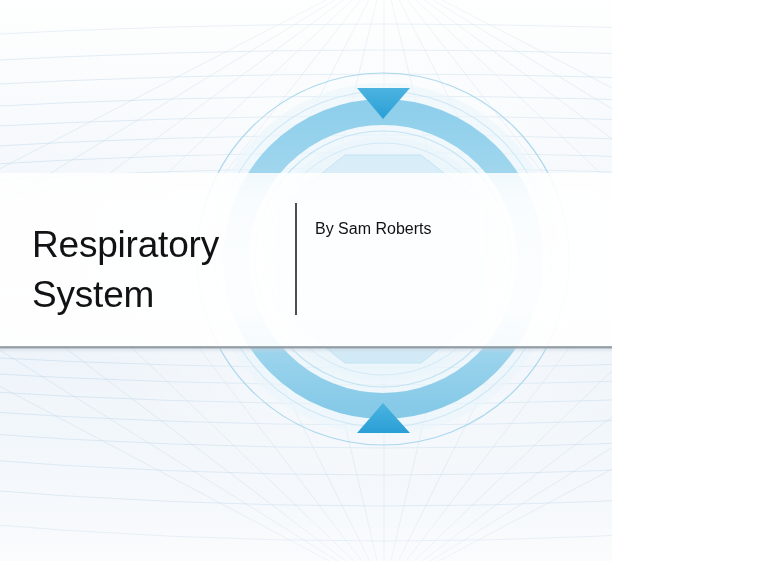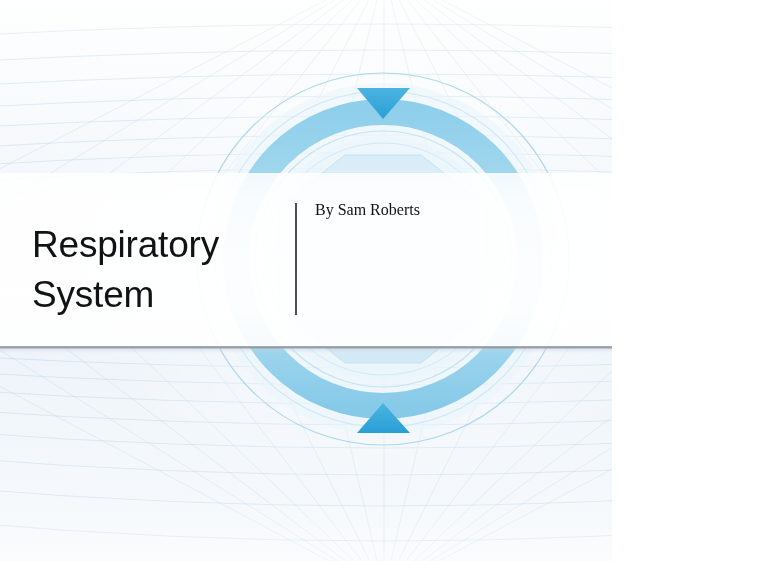--- a/index.html
+++ b/index.html
@@ -95,26 +95,25 @@
     position: absolute;
     left: 295px;
     top: 203px;
     width: 2px;
     height: 112px;
     background: #4a4f54;
   }
   .subtitle {
     position: absolute;
     left: 315px;
-    top: 199px;
+    top: 218px;
     font-size: 16px;
     line-height: 22px;
     font-weight: 400;
     color: #101214;
-    font-family: Liberation Serif, serif;
   }
 </style>
 </head>
 <body>
 
 <div id="slide">
 
   <div class="bg-wash"></div>
   <div class="bg-wash-2"></div>
 

